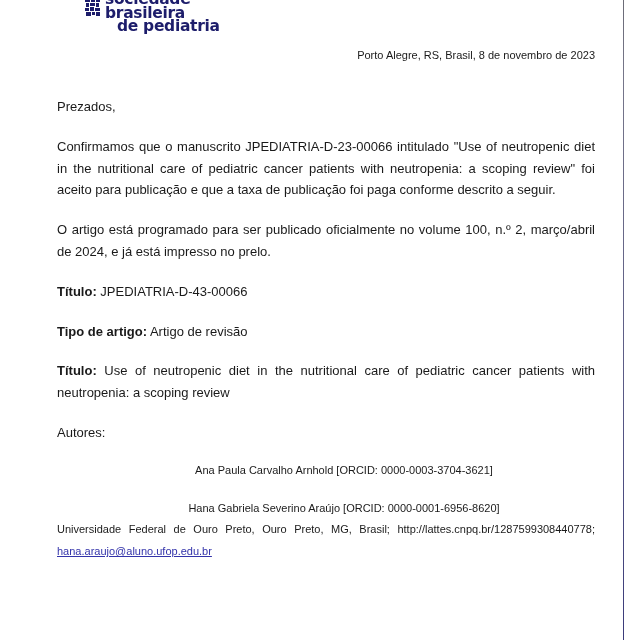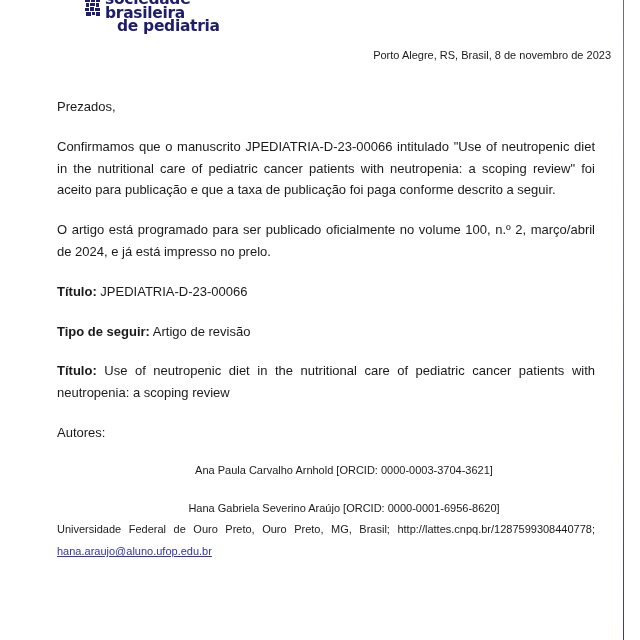--- a/index.html
+++ b/index.html
@@ -63,21 +63,21 @@
     letter-spacing: -0.3px;
     padding-top: 1px;
   }
   .logo-wordmark .lw-line { display: block; white-space: nowrap; }
   .logo-wordmark .lw-light { font-weight: 700; margin-left: 12px; }
 
   
   .date-line {
     position: absolute;
     left: 57px;
-    right: 12px;
+    right: 28px;
     top: 47px;
     text-align: right;
     font-size: 11px;
     line-height: 16px;
     color: #1a1a1a;
   }
 
   .content {
     position: absolute;
     left: 57px;
@@ -152,23 +152,23 @@
   <div class="date-line">Porto Alegre, RS, Brasil, 8 de novembro de 2023</div>
 
   <div class="content">
 
     <p class="para nojust">Prezados,</p>
 
     <p class="para">Confirmamos que o manuscrito JPEDIATRIA-D-23-00066 intitulado "Use of neutropenic diet in the nutritional care of pediatric cancer patients with neutropenia: a scoping review" foi aceito para publicação e que a taxa de publicação foi paga conforme descrito a seguir.</p>
 
     <p class="para">O artigo está programado para ser publicado oficialmente no volume 100, n.º 2, março/abril de 2024, e já está impresso no prelo.</p>
 
-    <p class="para nojust"><span class="lbl">Título:</span> <span>JPEDIATRIA-D-23-00066</span></p>
+    <p class="para nojust"><span class="lbl">Título:</span> <span>JPEDIATRIA-D-43-00066</span></p>
 
-    <p class="para nojust"><span class="lbl">Tipo de seguir:</span> <span>Artigo de revisão</span></p>
+    <p class="para nojust"><span class="lbl">Tipo de artigo:</span> <span>Artigo de revisão</span></p>
 
     <p class="para"><span class="lbl">Título:</span> <span>Use of neutropenic diet in the nutritional care of pediatric cancer patients with neutropenia: a scoping review</span></p>
 
     <p class="para nojust tight">Autores:</p>
 
     <div class="author-block">
       <div class="author-name">Ana Paula Carvalho Arnhold [ORCID: 0000-0003-3704-3621]</div>
     </div>
 
     <div class="author-block">

